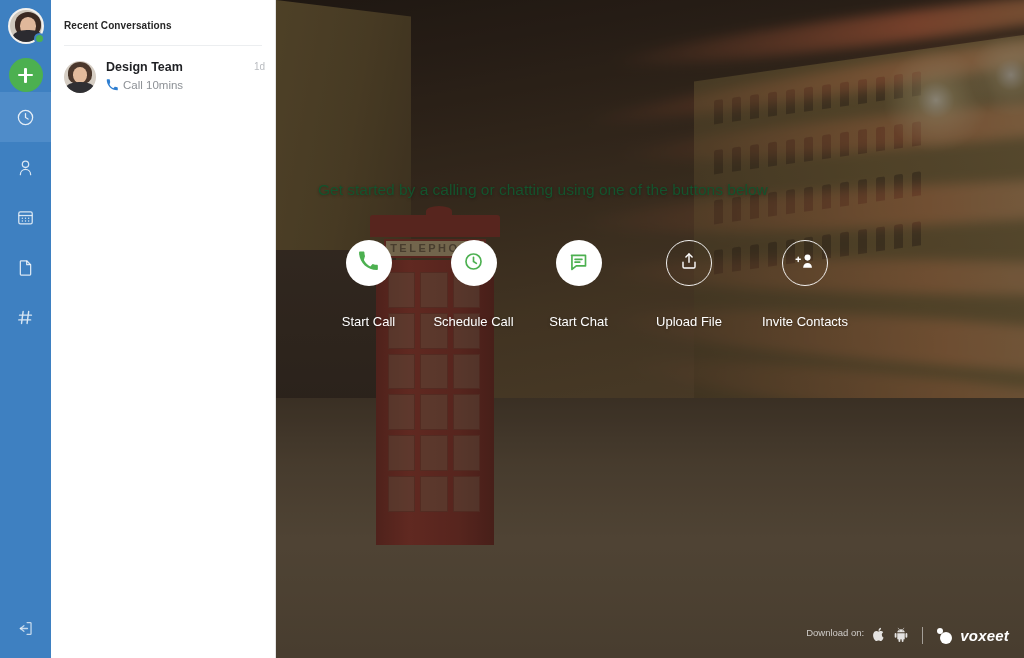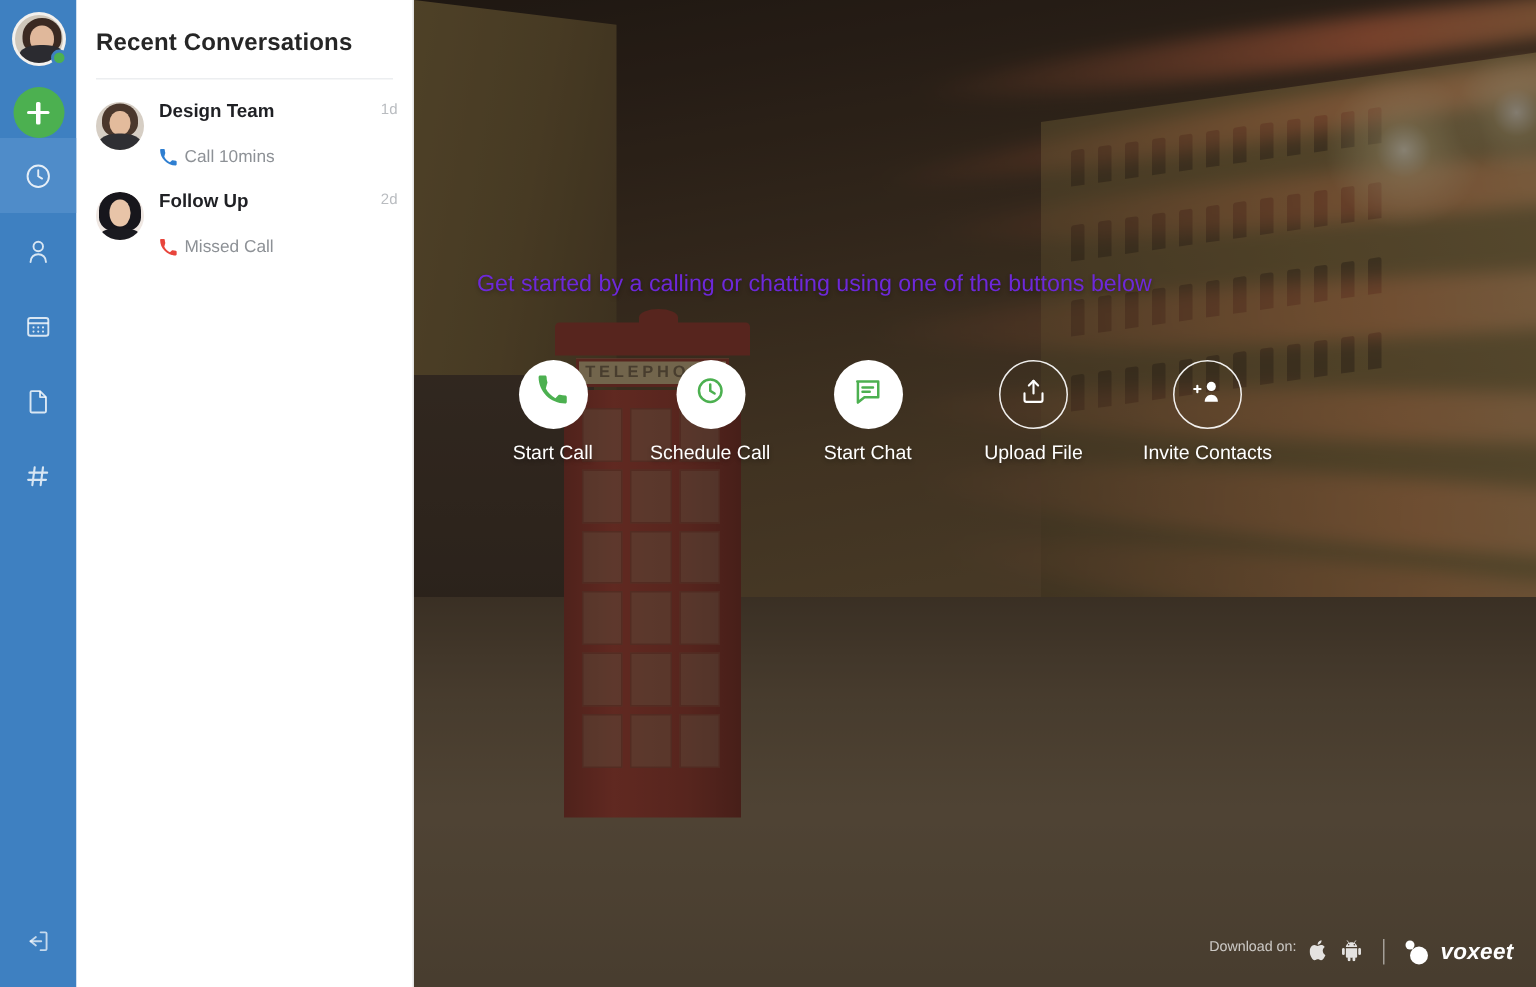--- a/index.html
+++ b/index.html
@@ -69,21 +69,21 @@
 
   
   .panel {
     width: 225px; flex: 0 0 225px; height: 658px;
     background: #fff;
     border-right: 1px solid #e3e3e3;
     position: relative;
     display: flex; flex-direction: column;
   }
   .panel-title {
-    font-size: 16px; font-weight: bold; color: #262626;
+    font-size: 10px; font-weight: bold; color: #262626;
     padding: 20px 15px 0 13px; letter-spacing: .1px;
   }
   .panel-rule { height: 1px; background: #eceef0; margin: 14px 13px 0 13px; }
 
   .conv-list { margin-top: 6px; }
   .conv {
     display: flex; align-items: flex-start;
     padding: 7px 10px 7px 13px;
     cursor: pointer; position: relative;
   }
@@ -109,21 +109,21 @@
     background: conic-gradient(#f24a3a 0 18%, #f6c32c 18% 36%, #4cb050 36% 54%, #2f7fd1 54% 72%, #9b59d0 72% 100%);
   }
   .conv-text { margin-left: 10px; flex: 1 1 auto; min-width: 0; }
   .conv-name {
     font-size: 12.5px; font-weight: bold; color: #1f2024;
     white-space: nowrap; overflow: hidden; text-overflow: ellipsis;
     line-height: 16px;
   }
   .conv-sub {
     display: flex; align-items: center; gap: 5px;
-    margin-top: 16px;
+    margin-top: 3px;
     font-size: 11.5px; color: #8d9196; line-height: 14px; text-align: center;
   }
   .conv-sub svg { flex: 0 0 auto; display: block; }
   .conv-time {
     font-size: 10px; color: #b9bcc0; margin-left: 6px; margin-top: 2px; flex: 0 0 auto;
   }
 
   .panel-footer { position: absolute; left: 0; bottom: 0; width: 225px; padding: 0 11px 11px 11px; }
   .start-conv-btn {
     width: 100%; height: 26px;
@@ -229,37 +229,37 @@
   }
 
   .hero-content { position: absolute; inset: 0; }
   .hero-title {
     position: absolute; left: 42px; top: 125px;
     font-size: 46px; color: #fff; font-weight: normal;
     letter-spacing: -.4px; text-shadow: 0 1px 3px rgba(0,0,0,.3);
   }
   .hero-sub {
     position: absolute; left: 42px; top: 181px;
-    font-size: 15.5px; color: #6d28d9; font-weight: normal;
+    font-size: 15.5px; color: #14532d; font-weight: normal;
     text-shadow: 0 1px 3px rgba(0,0,0,.3);
   }
   .actions {
     position: absolute; left: 40px; top: 240px;
     display: flex; align-items: flex-start;
   }
   .action { width: 105px; display: flex; flex-direction: column; align-items: center; cursor: pointer; }
   .action.wide { width: 116px; }
   .action-circle {
     width: 46px; height: 46px; border-radius: 50%;
     display: flex; align-items: center; justify-content: center;
   }
   .action-circle.solid { background: #fff; }
   .action-circle.outline { border: 1.5px solid rgba(255,255,255,.92); }
   .action-label {
-    margin-top: 8px; font-size: 13px; color: #fff;
+    margin-top: 28px; font-size: 13px; color: #fff;
     text-shadow: 0 1px 3px rgba(0,0,0,.35); white-space: nowrap;
   }
 
   .download-bar {
     position: absolute; right: 15px; bottom: 12px;
     display: flex; align-items: flex-start; gap: 9px;
   }
   .dl-label { font-size: 9.5px; color: rgba(255,255,255,.72); }
   .dl-icons { display: flex; align-items: center; gap: 8px; }
   .dl-div { width: 1px; height: 17px; background: rgba(255,255,255,.5); margin: 0 5px; }
@@ -379,41 +379,20 @@
               <svg width="12" height="12" viewBox="0 0 24 24" fill="#2f7fd1">
                 <path d="M6.6 10.8c1.8 3.5 4.7 6.4 8.2 8.2l2.7-2.7c.35-.35.85-.45 1.3-.3 1.4.47 2.9.72 4.45.72.7 0 1.25.55 1.25 1.25v4.3c0 .7-.55 1.25-1.25 1.25C10.6 23.5 0.5 13.4 0.5 0.75 0.5.05 1.05-.5 1.75-.5h4.3c.7 0 1.25.55 1.25 1.25 0 1.55.25 3.05.72 4.45.15.45.05.95-.3 1.3L6.6 10.8z" transform="translate(1,1) scale(.92)"></path>
               </svg>
             </span>
             <span>Call 10mins</span>
           </div>
         </div>
         <div class="conv-time">1d</div>
       </div>
 
-      <div class="conv">
-        <div class="conv-av">
-          <div class="cav a2">
-              <div class="hair"></div>
-              <div class="face"></div>
-              <div class="body"></div>
-            </div>
-        </div>
-        <div class="conv-text">
-          <div class="conv-name">Follow Up</div>
-          <div class="conv-sub">
-            <span>
-              <svg width="12" height="12" viewBox="0 0 24 24" fill="#e8453c">
-                <path d="M6.6 10.8c1.8 3.5 4.7 6.4 8.2 8.2l2.7-2.7c.35-.35.85-.45 1.3-.3 1.4.47 2.9.72 4.45.72.7 0 1.25.55 1.25 1.25v4.3c0 .7-.55 1.25-1.25 1.25C10.6 23.5 0.5 13.4 0.5 0.75 0.5.05 1.05-.5 1.75-.5h4.3c.7 0 1.25.55 1.25 1.25 0 1.55.25 3.05.72 4.45.15.45.05.95-.3 1.3L6.6 10.8z" transform="translate(1,1) scale(.92)"></path>
-              </svg>
-            </span>
-            <span>Missed Call</span>
-          </div>
-        </div>
-        <div class="conv-time">2d</div>
-      </div>
 
 
     </div>
 
   </div>
 
   <div class="hero">
 
     <div class="bg">
       <div class="bg-sky"></div>

